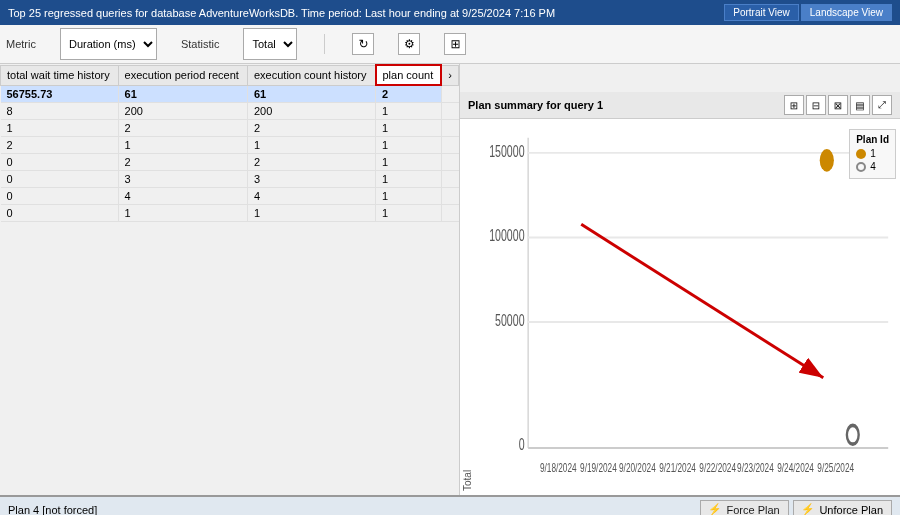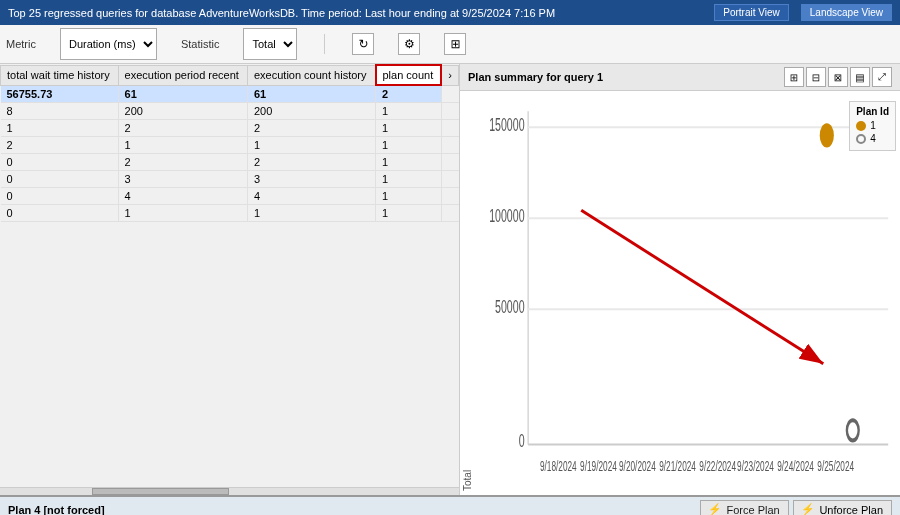--- a/index.html
+++ b/index.html
@@ -8,21 +8,21 @@
     .top-bar {
       background: #1e4d8c;
       color: white;
       padding: 4px 8px;
       display: flex;
       justify-content: space-between;
       align-items: center;
       font-size: 11px;
     }
     .top-bar-title { flex: 1; }
-    .view-buttons { display: flex; gap: 12px; }
+    .view-buttons { display: flex; gap: 2px; }
     .view-btn {
       background: #2a5fa8;
       color: white;
       border: 1px solid #4a7fc8;
       padding: 2px 8px;
       cursor: pointer;
       font-size: 10px;
     }
     .view-btn.active { background: #4a7fc8; }
 
@@ -56,21 +56,21 @@
       display: flex;
       height: calc(515px - 60px - 24px);
     }
 
     
     .left-panel {
       width: 460px;
       border-right: 1px solid #ccc;
       overflow: hidden;
       display: flex;
-      flex-direction: column;
+      flex-direction: row;
     }
 
     .query-table {
       flex: 1;
       overflow: auto;
     }
 
     table {
       width: 100%;
       border-collapse: collapse;
@@ -97,20 +97,21 @@
       padding: 2px 6px;
       border-right: 1px solid #e0e0e0;
       white-space: nowrap;
     }
 
     
     .right-panel {
       flex: 1;
       display: flex;
       flex-direction: column;
+      margin-top: 28px;
     }
     .chart-header {
       background: #e8e8e8;
       border-bottom: 1px solid #ccc;
       padding: 3px 8px;
       font-size: 11px;
       font-weight: bold;
       display: flex;
       justify-content: space-between;
       align-items: center;
@@ -181,21 +182,21 @@
     }
     .plan-header {
       background: #e0e8f0;
       border-bottom: 1px solid #ccc;
       padding: 3px 8px;
       display: flex;
       justify-content: space-between;
       align-items: center;
       font-size: 11px;
     }
-    .plan-title { font-weight: bold; }
+    .plan-title { font-weight: normal; }
     .plan-buttons { display: flex; gap: 4px; }
     .plan-btn {
       background: #e8e8e8;
       border: 1px solid #aaa;
       padding: 2px 8px;
       cursor: pointer;
       font-size: 11px;
       display: flex;
       align-items: center;
       gap: 4px;

